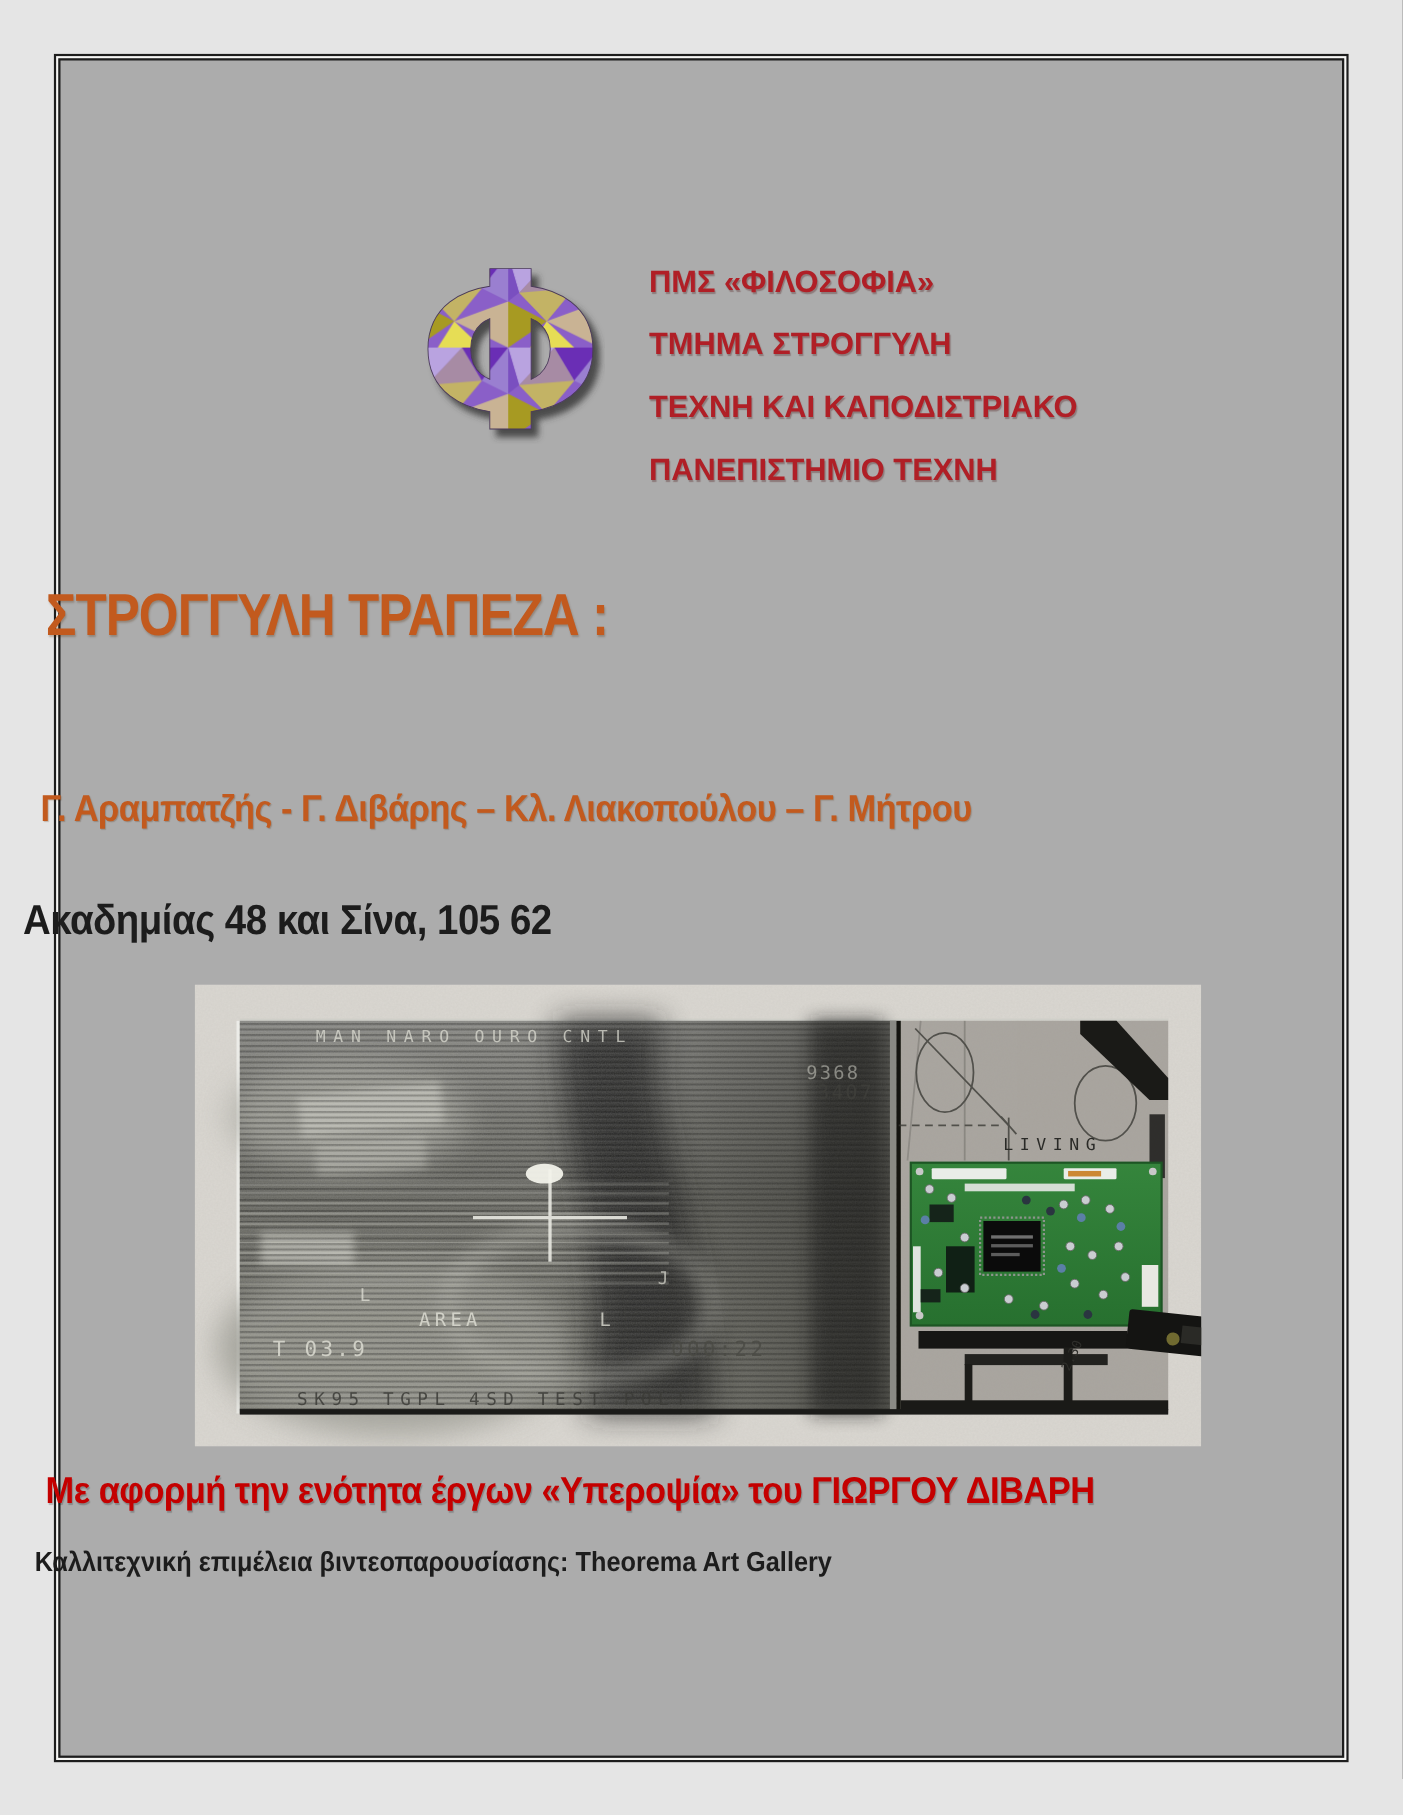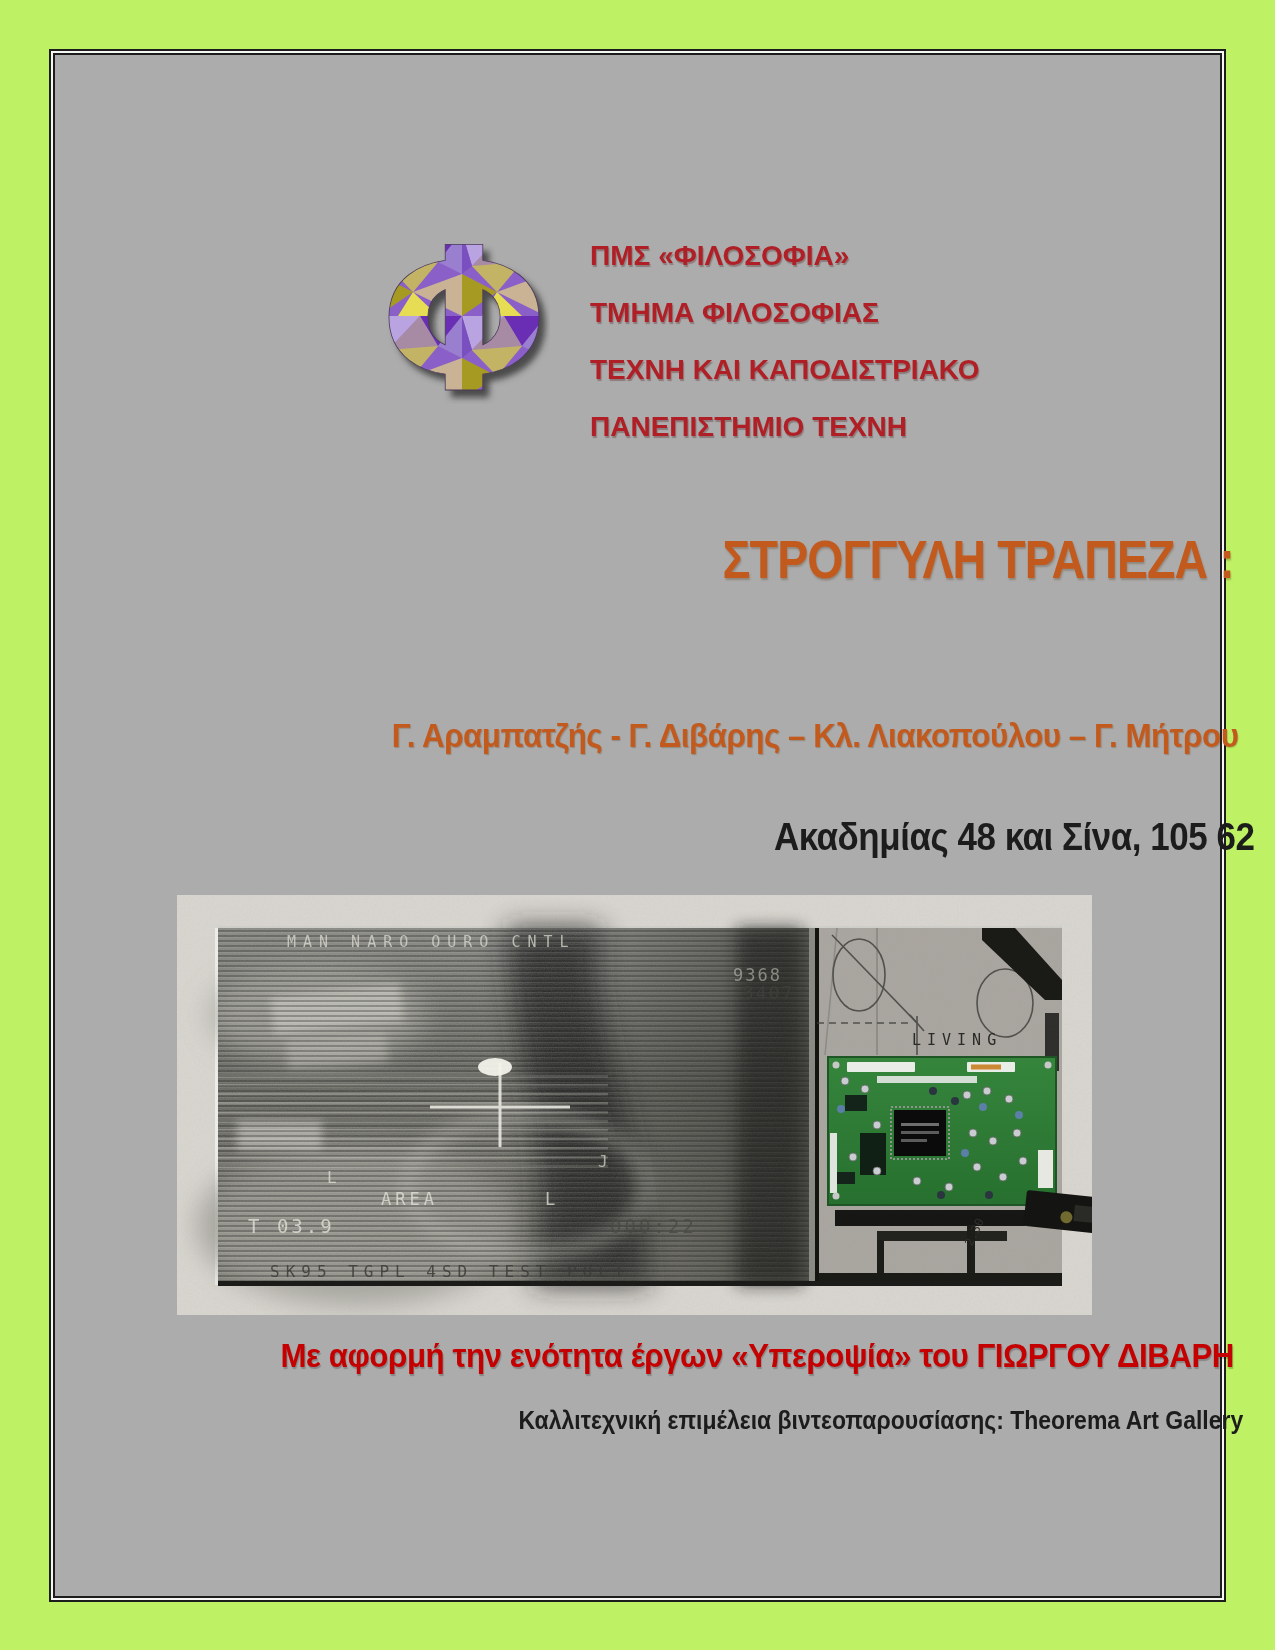--- a/index.html
+++ b/index.html
@@ -1,33 +1,33 @@
 <!DOCTYPE html>
 <html><head>
 <meta charset="utf-8">
 <style>
   html,body { margin:0; padding:0; background:#ACACAC; }
   .poster {
     position:relative; width:1275px; height:1650px;
-    background:#bef264; overflow:hidden;
+    background:#e5e5e5; overflow:hidden;
     font-family:"Liberation Sans", sans-serif;
   }
   .frame-outer {
     position:absolute; left:49px; top:49px; width:1177px; height:1553px;
     background:#f6f6f4; border:2px solid #1d1d1d; box-sizing:border-box;
   }
   .frame-inner { position:absolute; inset:2px; background:#ACACAC; border:2px solid #1d1d1d; }
   .phi-logo { position:absolute; left:378px; top:232px; width:172px; height:172px; }
   .univ { position:absolute; left:590px; top:240px; width:450px; }
   .univ-line {
     position:absolute; left:0; white-space:nowrap;
     font-size:28px; font-weight:bold; color:#B01F26; letter-spacing:0px;
     text-shadow:1px 2px 1px rgba(70,10,10,0.30);
   }
-  .center-line { position:absolute; left:0; width:100%; text-align:right; white-space:nowrap; }
+  .center-line { position:absolute; left:0; width:100%; text-align:left; white-space:nowrap; }
   .condense { display:inline-block; transform:scaleX(0.86); transform-origin:50% 50%; white-space:nowrap; }
   .condense92 { display:inline-block; transform:scaleX(0.92); transform-origin:50% 50%; white-space:nowrap; }
   .headline {
     font-size:54px; font-weight:bold; color:#C25A1E;
     text-shadow:1px 2px 2px rgba(80,40,0,0.28); letter-spacing:-1px;
   }
   .speakers {
     font-size:34px; font-weight:bold; color:#C25A1E;
     text-shadow:1px 1px 1px rgba(80,40,0,0.25); letter-spacing:-0.5px;
   }
@@ -64,21 +64,21 @@
       </pattern>
       <filter id="logoShadow" x="-20%" y="-20%" width="150%" height="150%">
         <feDropShadow dx="6" dy="7" stdDeviation="3" flood-color="#3a3a3a" flood-opacity="0.85"></feDropShadow>
       </filter>
     </defs>
     <text x="86" y="158" text-anchor="middle" font-family="DejaVu Sans, sans-serif" font-weight="bold" font-size="200" fill="url(#facets)" stroke="#4a3a5a" stroke-width="0.8" filter="url(#logoShadow)">Φ</text>
   </svg>
 
   <div class="univ">
     <div class="univ-line" style="top:0px">ΠΜΣ «ΦΙΛΟΣΟΦΙΑ»</div>
-    <div class="univ-line" style="top:57px">ΤΜΗΜΑ ΦΙΛΟΣΟΦΙΑΣ</div>
+    <div class="univ-line" style="top:57px">ΤΜΗΜΑ ΣΤΡΟΓΓΥΛΗ</div>
     <div class="univ-line" style="top:114px">ΤΕΧΝΗ ΚΑΙ ΚΑΠΟΔΙΣΤΡΙΑΚΟ</div>
     <div class="univ-line" style="top:171px">ΠΑΝΕΠΙΣΤΗΜΙΟ ΤΕΧΝΗ</div>
   </div>
 
   <div class="center-line" style="top:528px">
     <span class="condense headline">ΣΤΡΟΓΓΥΛΗ ΤΡΑΠΕΖΑ :</span>
   </div>
   <div class="center-line" style="top:716px">
     <span class="condense92 speakers">Γ. Αραμπατζής - Γ. Διβάρης – Κλ. Λιακοπούλου – Γ. Μήτρου</span>
   </div>

